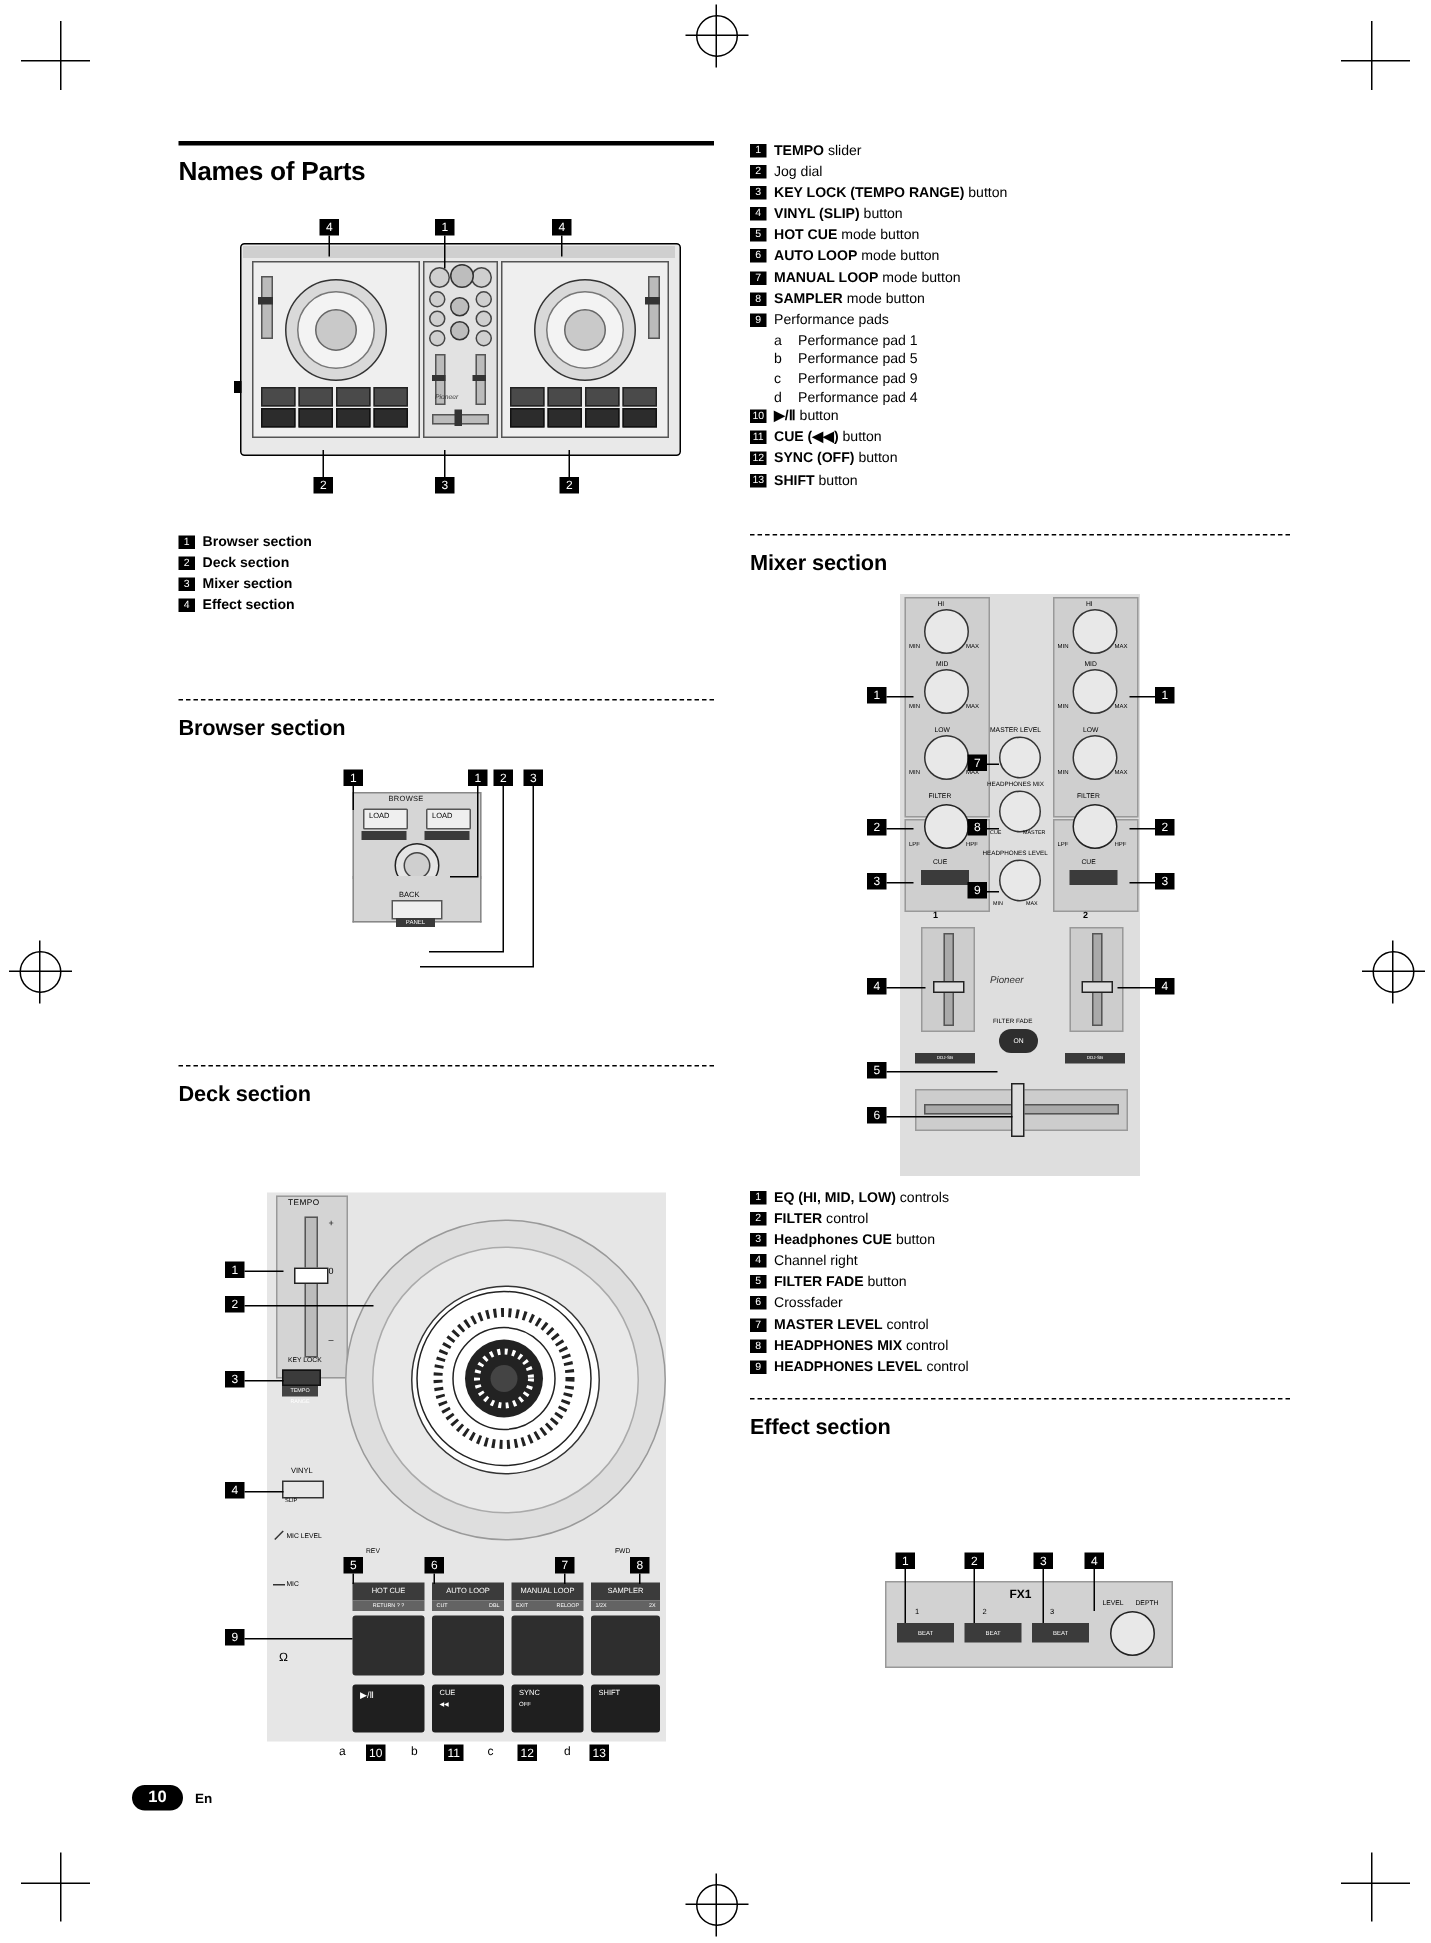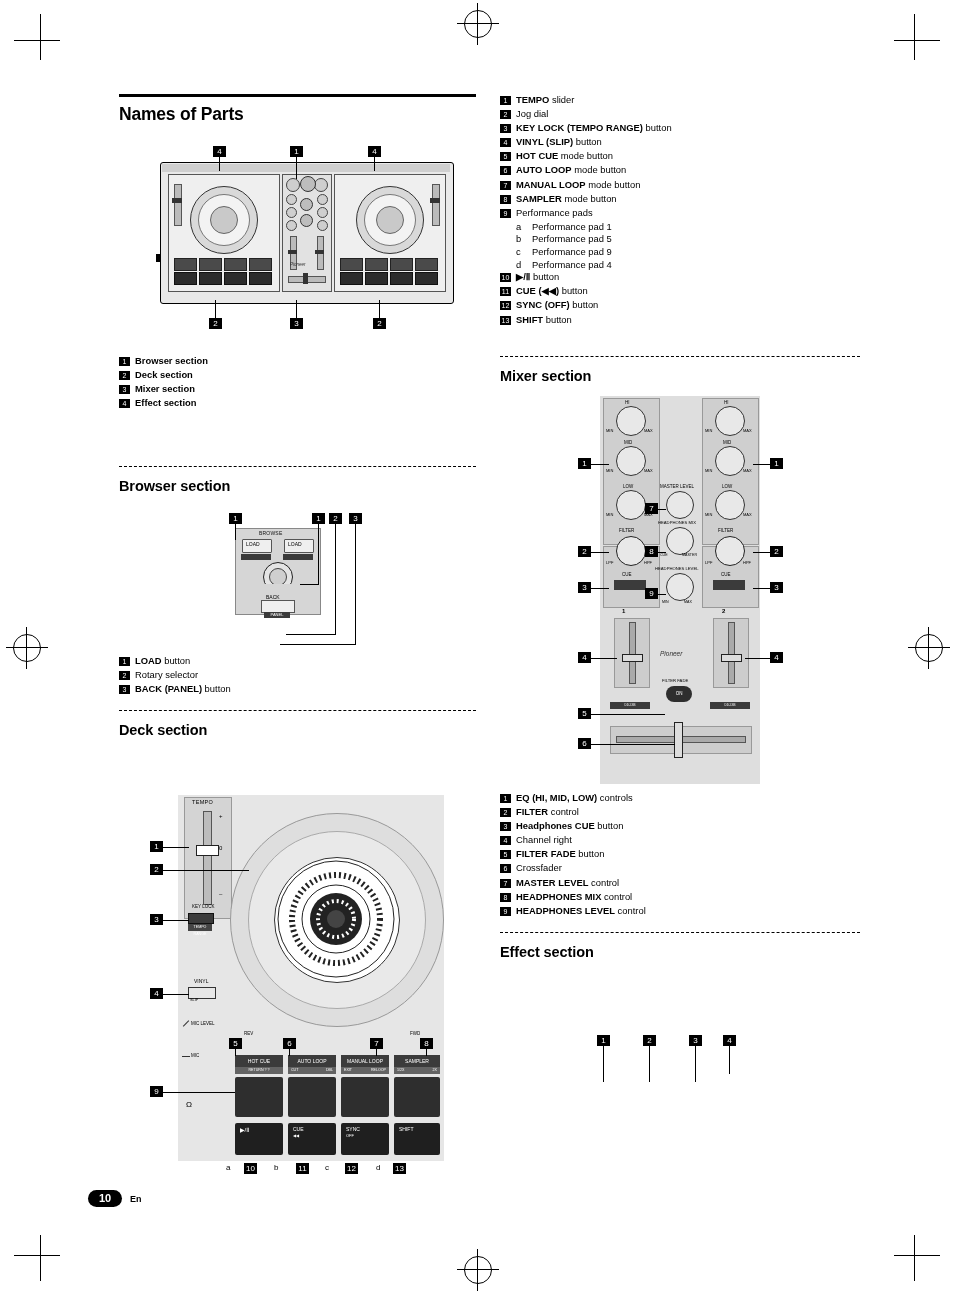--- a/index.html
+++ b/index.html
@@ -285,34 +285,20 @@
   <div class="callout" style="left:312px; top:513px;">1</div>
   <div class="leader" style="left:318px; top:524px; width:1px; height:60px;"></div>
   <div class="leader" style="left:300px; top:584px; width:19px; height:1px;"></div>
   <div class="callout" style="left:329px; top:513px;">2</div>
   <div class="leader" style="left:335px; top:524px; width:1px; height:110px;"></div>
   <div class="leader" style="left:286px; top:634px; width:50px; height:1px;"></div>
   <div class="callout" style="left:349px; top:513px;">3</div>
   <div class="leader" style="left:355px; top:524px; width:1px; height:120px;"></div>
   <div class="leader" style="left:280px; top:644px; width:76px; height:1px;"></div>
 
-  <div class="numlist" style="left:119px; top:655px; width:300px;">
-    <div class="numrow">
-        <span class="num">1</span>
-        <span class="txt"><b>LOAD</b><span> button</span></span>
-      </div>
-    <div class="numrow">
-        <span class="num">2</span>
-        <span class="txt"><b></b><span>Rotary selector</span></span>
-      </div>
-    <div class="numrow">
-        <span class="num">3</span>
-        <span class="txt"><b>BACK (PANEL)</b><span> button</span></span>
-      </div>
-  </div>
 
   <div class="dash-rule" style="left:119px; top:710px; width:357px;"></div>
   <h2 class="sub-title" style="position:absolute; left:119px; top:722px;">Deck section</h2>
 
   <div class="fig" style="left:178px; top:795px; width:266px; height:366px;">
     <div style="position:absolute; left:0; top:0; width:266px; height:366px; background:#e6e6e6;"></div>
 
     <div style="position:absolute; left:6px; top:2px; width:46px; height:120px; background:#d4d4d4; border:1px solid #999;"></div>
     <div style="position:absolute; left:14px; top:4px; font-size:5.5px; letter-spacing:0.3px;">TEMPO</div>
     <div style="position:absolute; left:25px; top:16px; width:7px; height:92px; background:#bcbcbc; border:1px solid #555;"></div>
@@ -643,20 +629,33 @@
       </div>
     <div class="numrow">
         <span class="num">9</span>
         <span class="txt"><b>HEADPHONES LEVEL</b><span> control</span></span>
       </div>
   </div>
 
   <div class="dash-rule" style="left:500px; top:932px; width:360px;"></div>
   <h2 class="sub-title" style="position:absolute; left:500px; top:944px;">Effect section</h2>
 
+  <div class="fig" style="left:590px; top:1054px; width:190px; height:60px;">
+    <div style="position:absolute; left:0; top:0; width:190px; height:56px; background:#d2d2d2; border:1px solid #999;"></div>
+    <div style="position:absolute; left:83px; top:4px; font-size:8px; font-weight:bold;">FX1</div>
+    <div style="position:absolute; left:20px; top:18px; font-size:5px;">1</div>
+    <div style="position:absolute; left:65px; top:18px; font-size:5px;">2</div>
+    <div style="position:absolute; left:110px; top:18px; font-size:5px;">3</div>
+    <div style="position:absolute; left:8px; top:28px; width:38px; height:13px; background:#3b3b3b; color:#fff; font-size:4px; line-height:13px; text-align:center;">BEAT</div>
+    <div style="position:absolute; left:53px; top:28px; width:38px; height:13px; background:#3b3b3b; color:#fff; font-size:4px; line-height:13px; text-align:center;">BEAT</div>
+    <div style="position:absolute; left:98px; top:28px; width:38px; height:13px; background:#3b3b3b; color:#fff; font-size:4px; line-height:13px; text-align:center;">BEAT</div>
+    <div style="position:absolute; left:145px; top:12px; font-size:4.5px;">LEVEL</div>
+    <div style="position:absolute; left:167px; top:12px; font-size:4.5px;">DEPTH</div>
+    <div style="position:absolute; left:150px; top:20px; width:28px; height:28px; border-radius:50%; background:#e8e8e8; border:1.4px solid #222;"></div>
+  </div>
 
   <div class="callout" style="left:597px; top:1035px;">1</div>
   <div class="leader" style="left:603px; top:1046px; width:1px; height:36px;"></div>
   <div class="callout" style="left:643px; top:1035px;">2</div>
   <div class="leader" style="left:649px; top:1046px; width:1px; height:36px;"></div>
   <div class="callout" style="left:689px; top:1035px;">3</div>
   <div class="leader" style="left:695px; top:1046px; width:1px; height:36px;"></div>
   <div class="callout" style="left:723px; top:1035px;">4</div>
   <div class="leader" style="left:729px; top:1046px; width:1px; height:28px;"></div>
 

